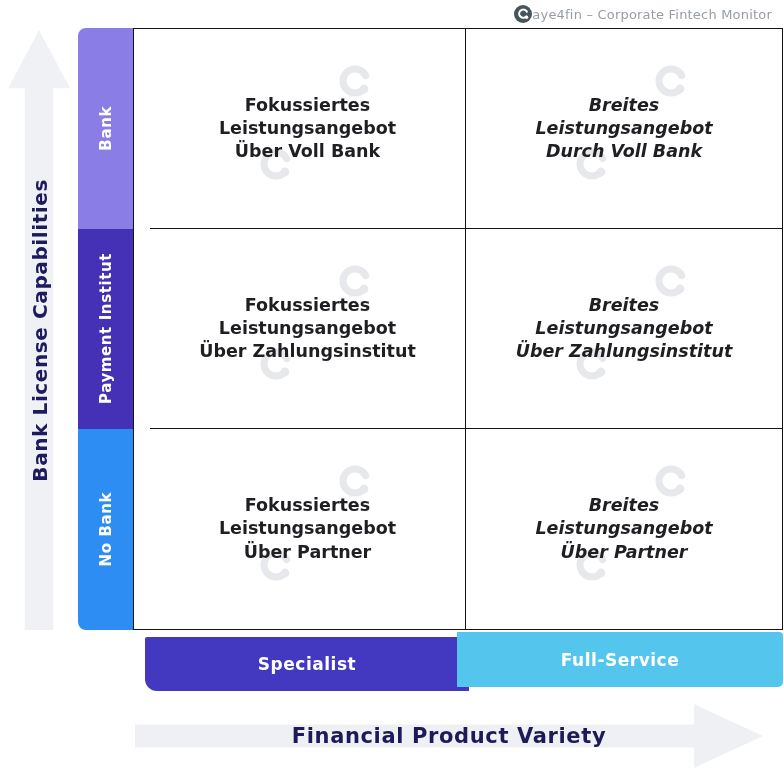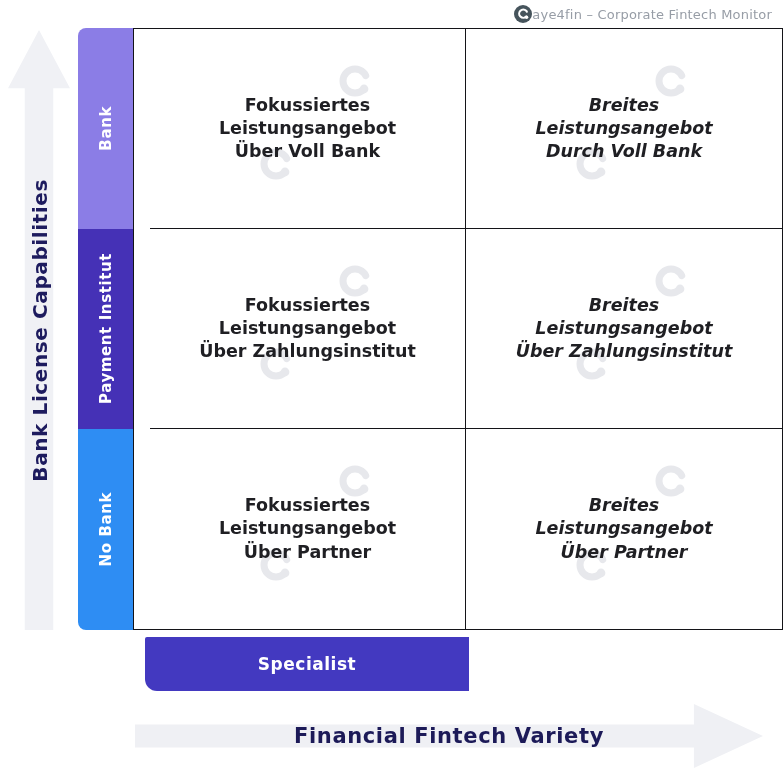--- a/index.html
+++ b/index.html
@@ -329,19 +329,22 @@
       <div class="cell-text">Breites
 Leistungsangebot
 Über Partner</div>
     </div>
 
   </div>
 
   <div class="col-header specialist" style="background: rgb(67, 57, 192); margin-left: 12px;">
     <span>Specialist</span>
   </div>
+  <div class="col-header fullservice" style="background: rgb(84, 198, 238);">
+    <span>Full-Service</span>
+  </div>
 
   <div class="h-arrow"></div>
   <div class="x-axis-label">
-    <span>Financial Fintech Variety</span>
+    <span>Financial Product Variety</span>
   </div>
 
 </div>
 
 </body></html>

